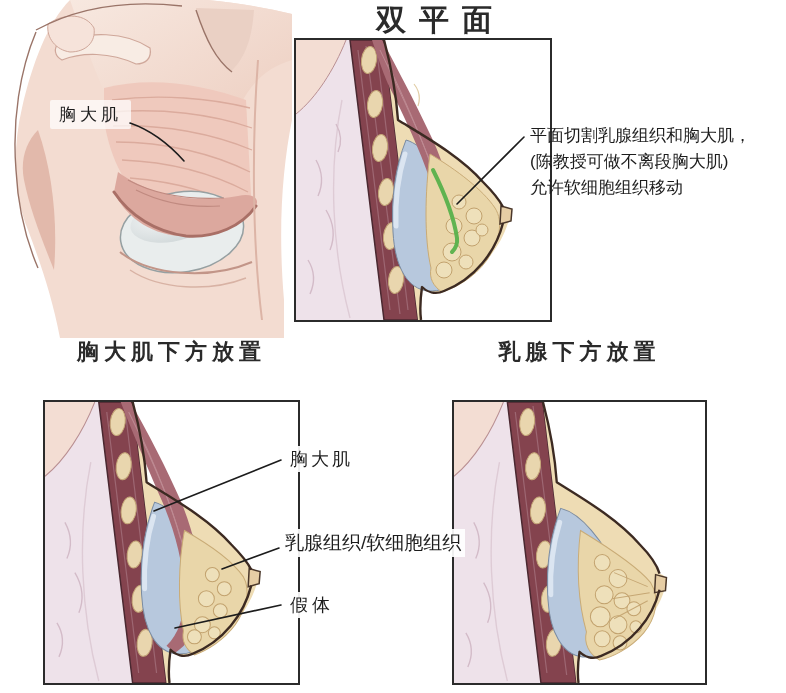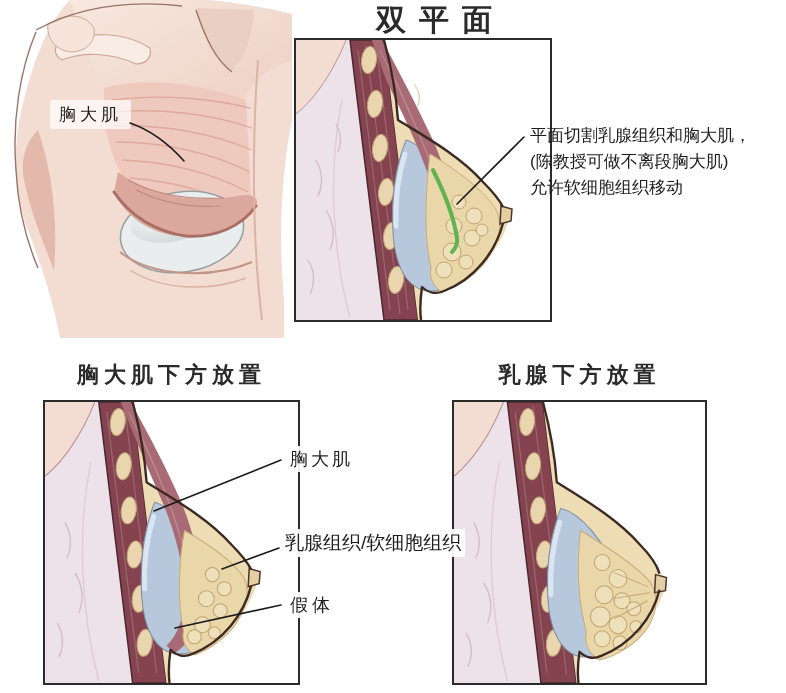--- a/index.html
+++ b/index.html
@@ -3,21 +3,21 @@
 <meta charset="utf-8">
 <style>
   html,body{margin:0;padding:0;background:#ffffff;}
   .stage{position:relative;width:786px;height:693px;background:#ffffff;overflow:hidden;
          font-family:"Liberation Sans",sans-serif;color:#1f1f1f;}
   .abs{position:absolute;}
   .panel-frame{position:absolute;border:2px solid #2b2b2b;background:#ffffff;box-sizing:border-box;}
   .panel-frame svg{display:block;width:100%;height:100%;}
   .title{position:absolute;font-weight:bold;color:#2a2a2a;white-space:nowrap;}
   .title-main{left:376px;top:0px;font-size:30px;letter-spacing:13px;text-align:center;}
-  .title-sub{top:360px;font-size:22px;letter-spacing:5px;text-align:center;}
+  .title-sub{top:337px;font-size:22px;letter-spacing:5px;text-align:center;}
   .annotation{position:absolute;left:530px;top:103px;width:252px;font-size:17px;
               line-height:26px;color:#1c1c1c;margin-top:20px;}
   .lead-label{position:absolute;background:rgba(255,255,255,0.92);padding:1px 4px;
               font-size:18px;color:#1c1c1c;white-space:nowrap;z-index:5;}
   .anatomy-label{position:absolute;left:50px;top:100px;background:rgba(255,255,255,0.72);
               padding:3px 9px;font-size:17px;letter-spacing:4px;color:#1c1c1c;z-index:5;border-radius:2px;}
   .overlay-lines{position:absolute;left:0;top:0;width:786px;height:693px;z-index:6;pointer-events:none;}
 </style>
 </head>
 <body>

